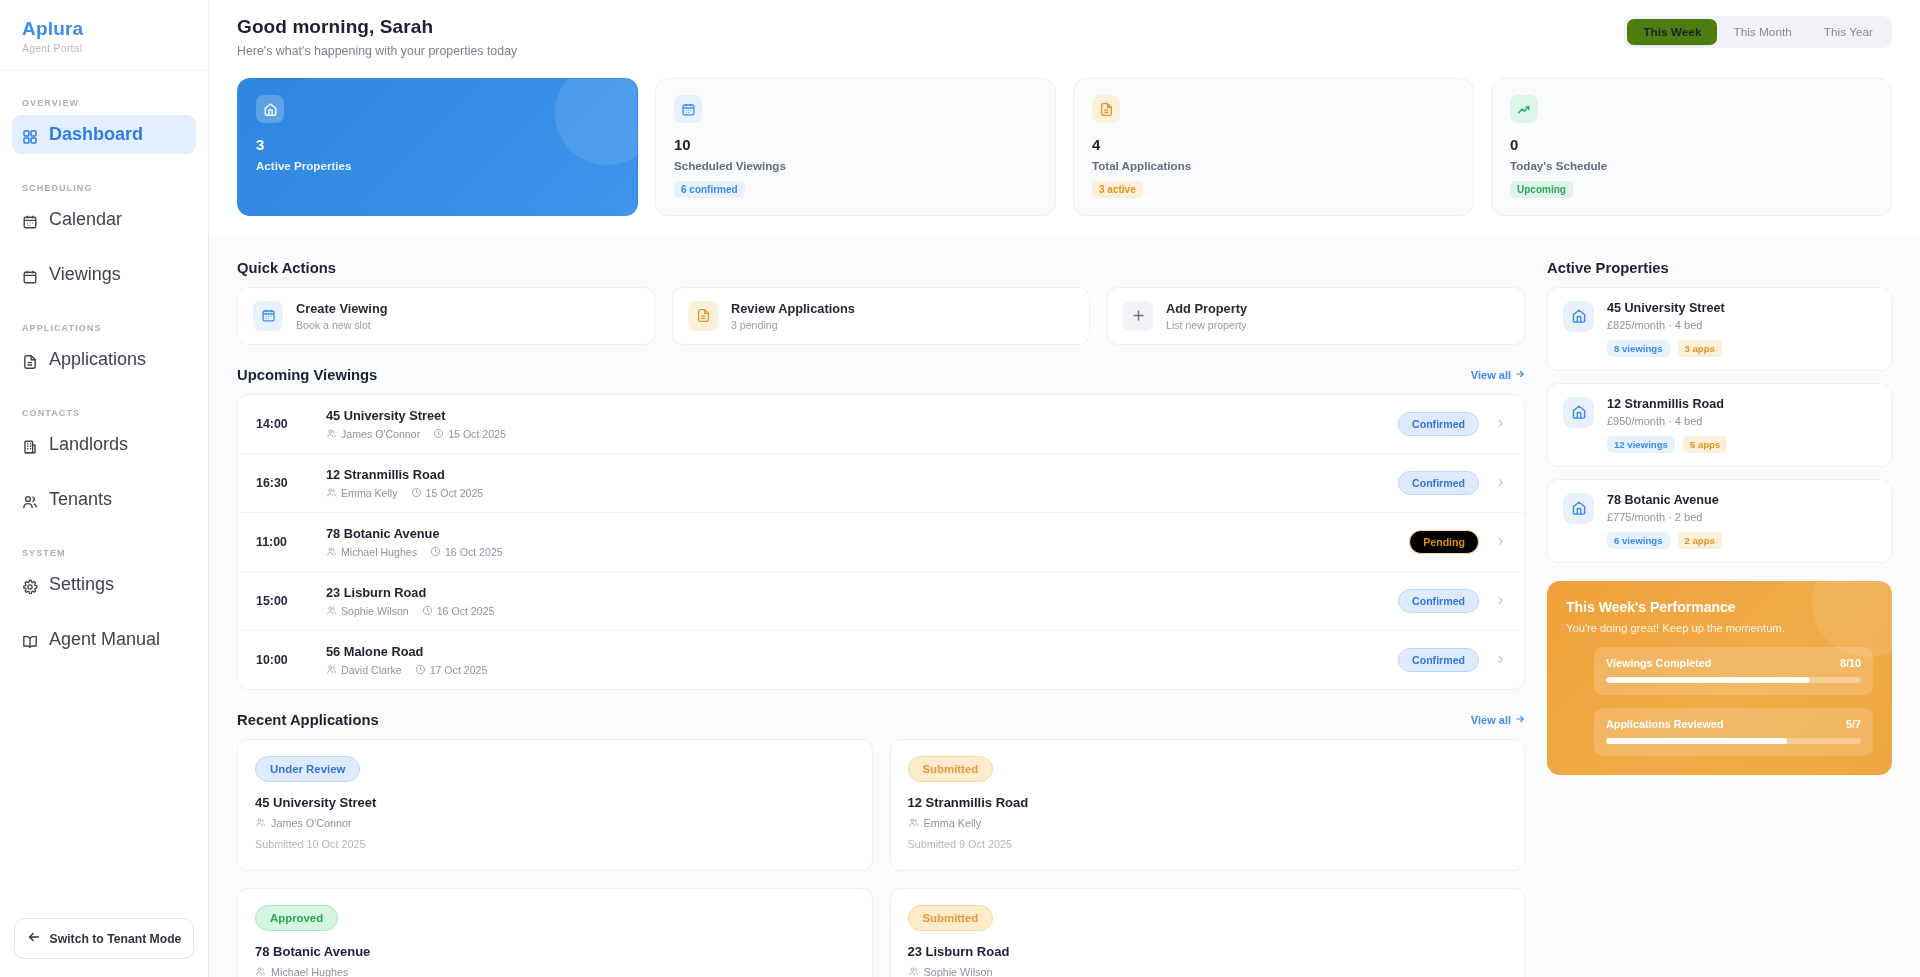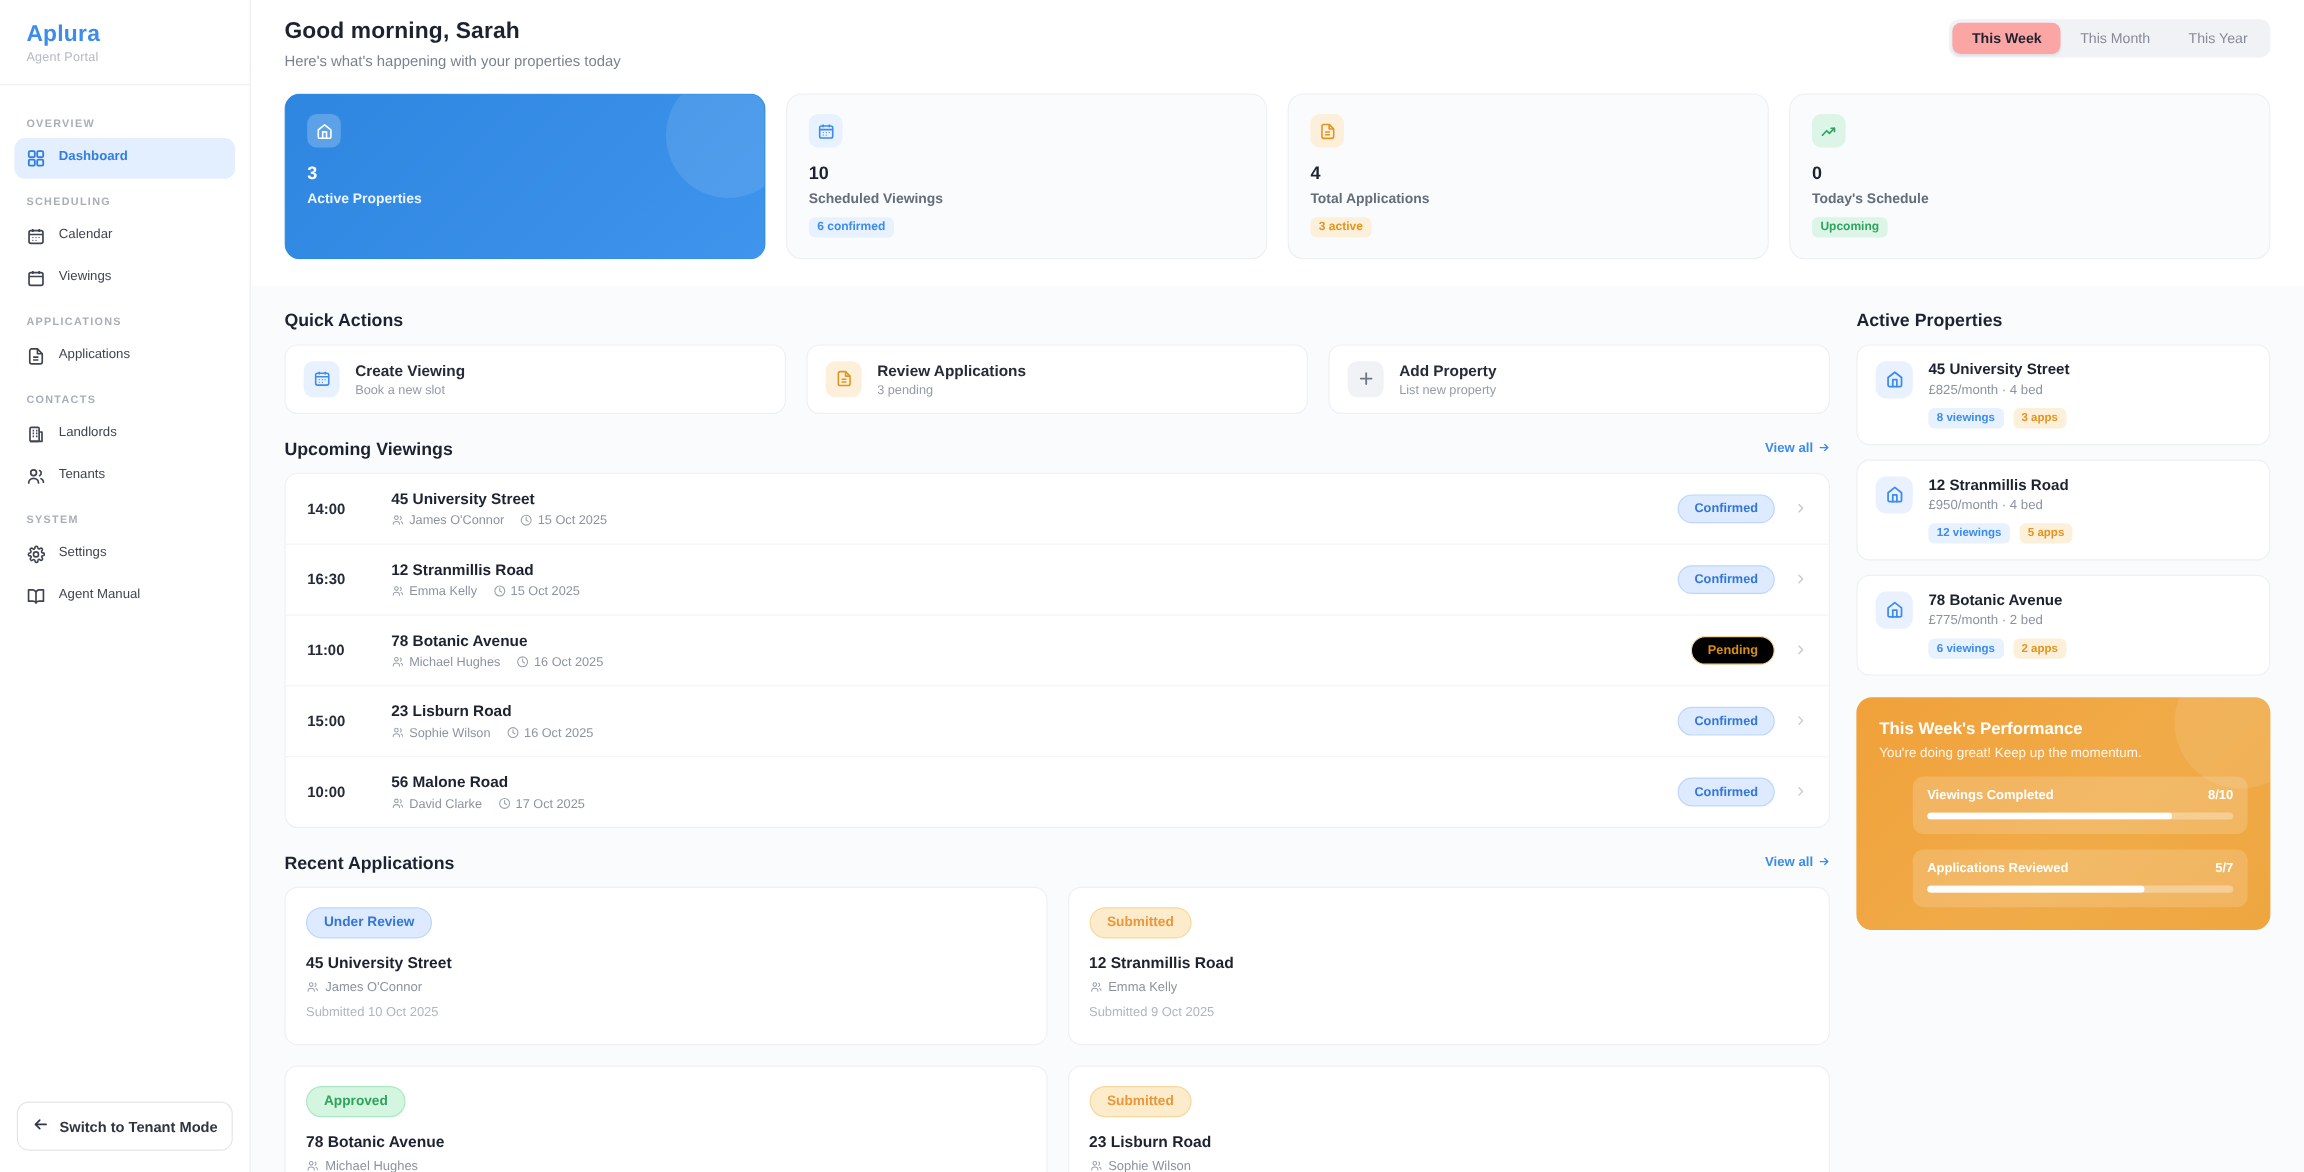--- a/index.html
+++ b/index.html
@@ -24,24 +24,24 @@
   .brand-name { font-size: 19px; font-weight: 700; color: #3b8ced; letter-spacing: .2px; }
   .brand-sub { font-size: 10.5px; color: #b6bac3; margin-top: 2px; letter-spacing: .2px; }
 
   .nav { padding: 14px 12px 0 12px; flex: 1 1 auto; overflow: hidden; }
   .nav-group-label {
     font-size: 9px; font-weight: 700; letter-spacing: 1.1px;
     color: #a9aeb8; text-transform: uppercase;
     padding: 13px 10px 7px 10px;
   }
   .nav-item {
-    display: flex; align-items: flex-start; gap: 11px;
+    display: flex; align-items: flex-end; gap: 11px;
     padding: 9px 10px; border-radius: 9px;
-    font-size: 11px; color: #3f4450; cursor: pointer;
-    margin-bottom: 1px;
+    font-size: 18px; color: #3f4450; cursor: pointer;
+    margin-bottom: 16px;
   }
   .nav-item.active { background: #e3efff; color: #2f7ee0; font-weight: 600; }
   .nav-item .ico { width: 16px; height: 16px; flex: 0 0 16px; display: block; }
   .nav-item .ico svg { display: block; width: 16px; height: 16px; }
 
   .sidebar-footer { padding: 0 14px 18px 14px; }
   .switch-btn {
     width: 100%; display: flex; align-items: center; justify-content: center; gap: 9px;
     padding: 11px 10px; border: 1px solid #e4e5ea; border-radius: 10px;
     background: #fff; font-size: 12.2px; font-weight: 600; color: #303541; cursor: pointer;
@@ -54,21 +54,21 @@
   .topbar-row { display: flex; align-items: flex-start; justify-content: space-between; }
   .greeting { font-size: 19px; font-weight: 700; color: #1d2230; letter-spacing: .1px; }
   .sub-greeting { font-size: 12.4px; color: #7b8290; margin-top: 6px; }
 
   .seg {
     display: inline-flex; background: #f1f2f5; border-radius: 9px; padding: 3px;
   }
   .seg-item {
     padding: 6px 16px; font-size: 11.8px; color: #848a96; border-radius: 7px; cursor: pointer;
   }
-  .seg-item.active { background: #fca5a5; color: #1d2230; font-weight: 700; box-shadow: 0 1px 2px rgba(0,0,0,.07); }
+  .seg-item.active { background: #4d7c0f; color: #1d2230; font-weight: 700; box-shadow: 0 1px 2px rgba(0,0,0,.07); }
 
   .stats { display: flex; gap: 17px; padding: 20px 28px 22px 28px; background: #fff; }
   .stat {
     flex: 1 1 0; border-radius: 13px; padding: 16px 18px 17px 18px;
     background: #fafbfc; border: 1px solid #eef0f3; position: relative; overflow: hidden;
     min-height: 122px;
   }
   .stat.primary {
     background: linear-gradient(135deg,#2e86e0 0%,#3f94ec 100%);
     border-color: transparent; color: #fff;

